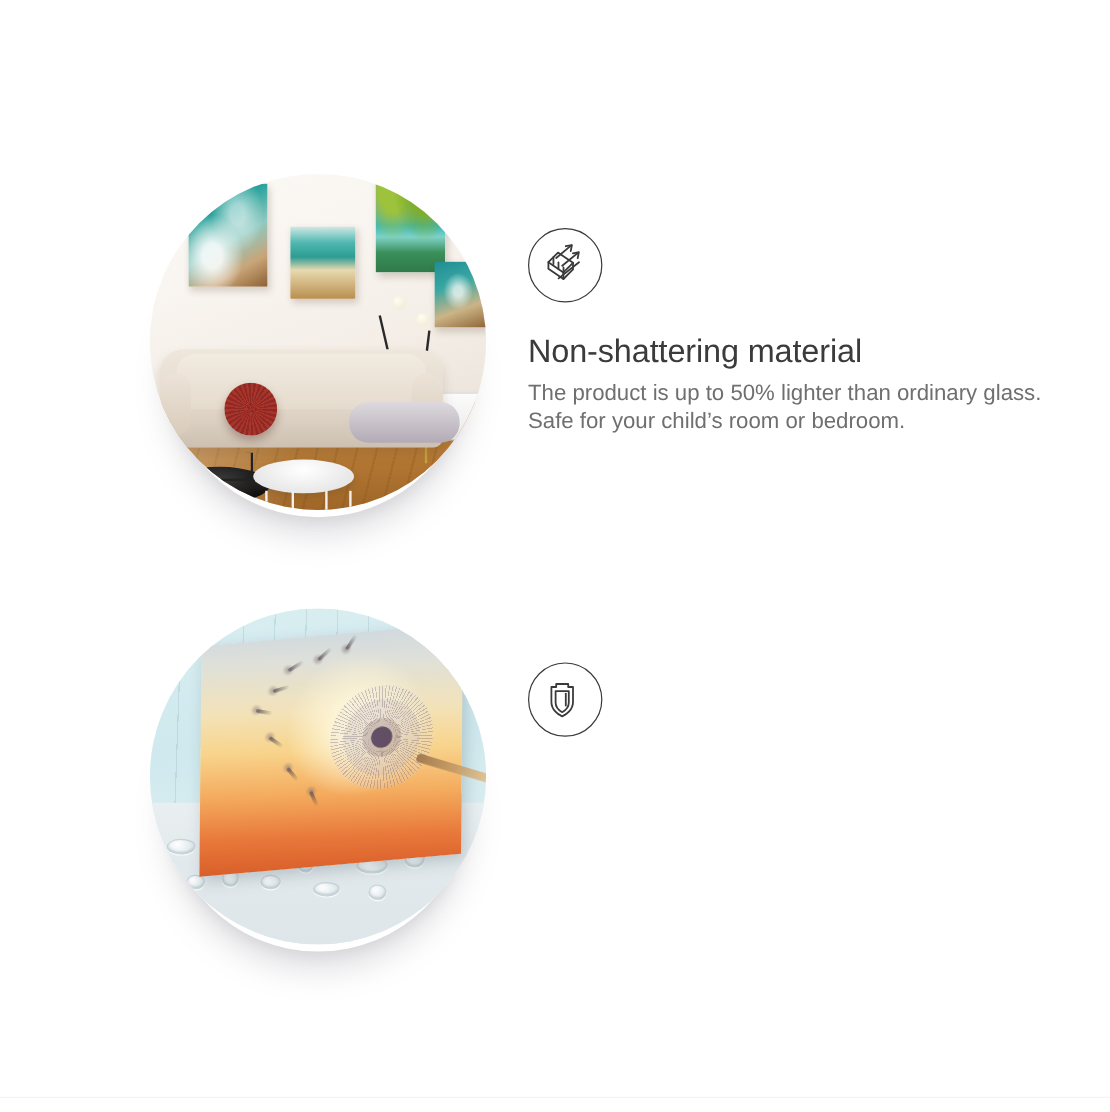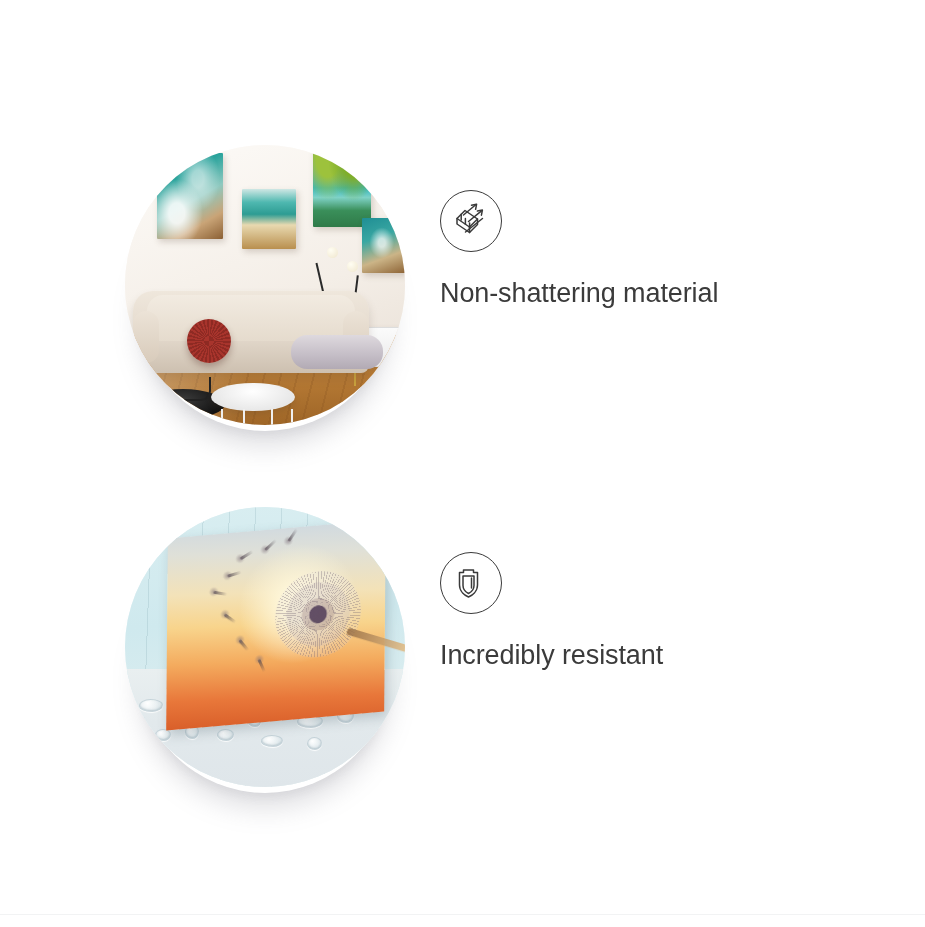--- a/index.html
+++ b/index.html
@@ -373,20 +373,21 @@
             <path d="M10.2 13.3 L10.2 19 M14.4 17.6 L14.4 23.3 M18.6 21.9 L18.6 27.6"></path>
             <path d="M12.5 14 L25 3.5"></path>
             <path d="M20.5 4.2 L25.6 3.2 L24.6 8.3"></path>
             <path d="M17.5 20.5 L30.5 9.8"></path>
             <path d="M26.4 10.1 L31.4 9.1 L30.4 14.2"></path>
             <path d="M14.5 31 L31.5 17.5"></path>
           </g>
         </svg>
       </div>
       <h2 class="feature-title">Non-shattering material</h2>
+      <p class="feature-desc">The product is up to 50% lighter than ordinary glass. Safe for your child’s room or bedroom.</p>
     </div>
   </section>
 
   <section class="feature feature-2">
 
     <div class="photo-wrap">
       <div class="photo-shadow"></div>
       <div class="photo-circle">
         <div class="dandelion-scene">
           <div class="wood-bg"></div>
@@ -428,18 +429,17 @@
     <div class="text-col">
       <div class="icon-badge">
         <svg width="40" height="40" viewBox="0 0 40 40" aria-hidden="true">
           <g fill="none" stroke="#3a3a3a" stroke-width="1.5" stroke-linejoin="round" stroke-linecap="round">
             <path d="M8.5 9.5 L8.5 22 C8.5 28.5 14 32.5 17.5 34 C21 32.5 26.5 28.5 26.5 22 L26.5 9.5 L22.5 9.5 L22.5 7 L12.5 7 L12.5 9.5 Z"></path>
             <path d="M12 13 L12 22.5 C12 26.5 15 29.2 17.5 30.5 C20 29.2 23 26.5 23 22.5 L23 13 Z"></path>
             <path d="M20.5 15 L20.5 25"></path>
           </g>
         </svg>
       </div>
-      <h2 class="feature-title">Incredibly resistant</h2>
     </div>
   </section>
 
   <div class="bottom-divider"></div>
 </div>
 
 </body></html>

